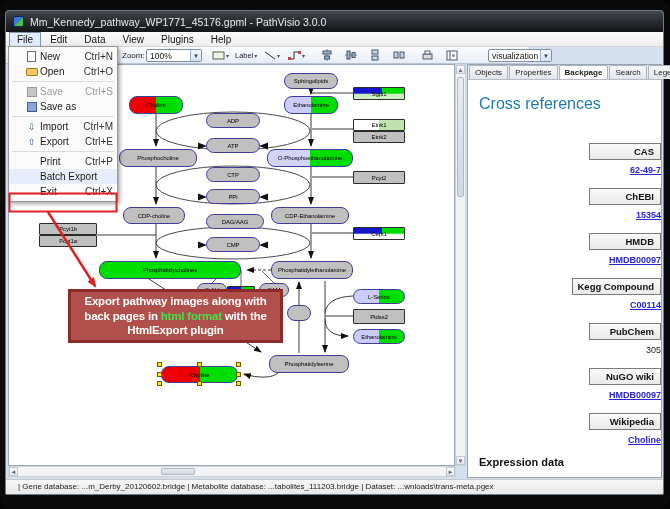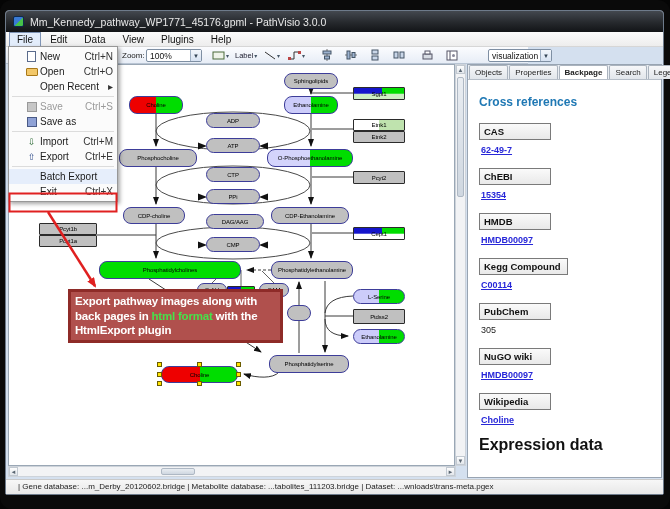--- a/index.html
+++ b/index.html
@@ -30,46 +30,46 @@
   
   .sb{position:absolute;background:#f2f3f5;border:1px solid #cdd3da;color:#5a6672;}
   .sb .sarrow{position:absolute;font-size:6px;line-height:9px;text-align:center;background:linear-gradient(#fdfdfd,#e3e7ec);border:1px solid #c2c9d1;}
   .sb .thumb{position:absolute;background:linear-gradient(#e9edf2,#cfd7e0);border:1px solid #aeb8c4;border-radius:2px;}
   
   #sidepanel{position:absolute;left:467px;top:64px;width:195px;height:414px;background:#fff;border:1px solid #98a4b2;}
   #tabs{position:absolute;left:0;top:0;height:15px;display:flex;font-size:8px;color:#222;background:#e9edf2;width:100%;border-bottom:1px solid #b6bec8;}
   .tab{padding:2px 5px 1px 5px;border:1px solid #aab3be;border-bottom:none;background:linear-gradient(#f6f7f9,#e2e6eb);margin-left:1px;border-radius:2px 2px 0 0;}
   .tab.active{background:#fff;position:relative;top:0;font-weight:bold;}
   #panel-content{position:absolute;left:0;top:16px;width:193px;height:396px;overflow:hidden;padding:14px 0 0 11px;}
-  #xref-heading{color:#1f78b4;font-weight:bold;font-size:12px;margin-bottom:12px;}
-  .xref{margin-bottom:9px;}
+  #xref-heading{color:#1f78b4;font-weight:normal;font-size:16px;margin-bottom:28px;}
+  .xref{margin-bottom:9px;text-align:right;}
   .xref-head{display:inline-block;min-width:72px;border:1px solid #7a7a7a;background:linear-gradient(#fafafa,#e9e9e9);font-weight:bold;font-size:9.5px;color:#111;padding:2px 6px 2px 4px;}
   .xref-value{font-size:9px;font-weight:bold;color:#2727d8;text-decoration:underline;margin:5px 0 11px 2px;}
   .xref-value.plain{color:#222;text-decoration:none;font-weight:normal;}
-  #panel-footer{font-weight:bold;font-size:16px;color:#111;margin-top:3px;}
+  #panel-footer{font-weight:bold;font-size:11px;color:#111;margin-top:3px;}
   
   #statusbar{position:absolute;left:6px;top:479px;width:657px;height:15px;background:linear-gradient(#f7f7f7,#e8e8e8);border-top:1px solid #c9c9c9;font-size:8px;color:#222;line-height:14px;padding-left:12px;white-space:nowrap;overflow:hidden;}
   
   #file-menu{position:absolute;left:8px;top:46px;width:110px;background:#fbfbfb;border:1px solid #979797;box-shadow:2px 2px 4px rgba(0,0,0,.35);z-index:40;padding:2px 0;}
   .fm-row{height:15px;display:flex;align-items:center;font-size:10px;color:#1a1a1a;padding:0 4px 0 14px;}
   .fm-row.disabled{color:#9a9a9a;}
   .fm-row.highlighted{background:#e6eefb;}
   .mi-icon{width:17px;display:flex;align-items:center;justify-content:center;}
   .mi-label{flex:1;}
   .mi-shortcut{color:#333;}
   .fm-row.disabled .mi-shortcut{color:#9a9a9a;}
   .menu-sep{height:1px;background:#dcdcdc;margin:2px 3px;}
   .ic-doc{width:9px;height:11px;background:#fff;border:1px solid #5a6b8c;display:inline-block;}
   .ic-folder{width:12px;height:8px;background:#f3c869;border:1px solid #a87818;border-radius:1px;display:inline-block;}
   .ic-save{width:10px;height:10px;background:#8fa2d6;border:1px solid #4a5a86;display:inline-block;}
   .ic-save.gray{background:#c6c6c6;border-color:#999;}
   .ic-arrow{font-size:9px;color:#2d6a36;}
   .ic-arrow.ic-export{color:#2d4a8a;}
   
-  #callout{position:absolute;left:68px;top:289px;width:215px;height:54px;background:#b0504d;border:3px solid #8e2b28;z-index:30;display:flex;align-items:center;justify-content:center;text-align:left;color:#fff;font-weight:bold;font-size:11.5px;line-height:1.25;letter-spacing:-0.2px;padding:1px 4px;}
+  #callout{position:absolute;left:68px;top:289px;width:215px;height:54px;background:#b0504d;border:3px solid #8e2b28;z-index:30;display:flex;align-items:center;justify-content:center;text-align:center;color:#fff;font-weight:bold;font-size:11.5px;line-height:1.25;letter-spacing:-0.2px;padding:1px 4px;}
   #callout .hl{color:#46e24b;}
   #red-overlay{position:absolute;left:0;top:0;z-index:50;pointer-events:none;}
 </style>
 </head>
 <body>
 
 <div id="page">
   <div id="window"></div>
 
   <div id="titlebar">
@@ -360,25 +360,20 @@
         <span class="mi-label">New</span>
         <span class="mi-shortcut">Ctrl+N</span>
       </div>
       <div class="fm-row">
         <span class="mi-icon">
           <span class="ic-folder"></span>
         </span>
         <span class="mi-label">Open</span>
         <span class="mi-shortcut">Ctrl+O</span>
       </div>
-      <div class="fm-row">
-        <span class="mi-icon"></span>
-        <span class="mi-label">Open Recent</span>
-        <span class="mi-shortcut">▸</span>
-      </div>
       <div class="menu-sep"></div>
       <div class="fm-row disabled">
         <span class="mi-icon">
           <span class="ic-save gray"></span>
         </span>
         <span class="mi-label">Save</span>
         <span class="mi-shortcut">Ctrl+S</span>
       </div>
       <div class="fm-row">
         <span class="mi-icon">
@@ -396,20 +391,25 @@
         <span class="mi-shortcut">Ctrl+M</span>
       </div>
       <div class="fm-row">
         <span class="mi-icon">
           <span class="ic-arrow ic-export">⇧</span>
         </span>
         <span class="mi-label">Export</span>
         <span class="mi-shortcut">Ctrl+E</span>
       </div>
       <div class="menu-sep"></div>
+      <div class="fm-row">
+        <span class="mi-icon"></span>
+        <span class="mi-label">Print</span>
+        <span class="mi-shortcut">Ctrl+P</span>
+      </div>
       <div class="fm-row highlighted">
         <span class="mi-icon"></span>
         <span class="mi-label">Batch Export</span>
         <span class="mi-shortcut"></span>
       </div>
       <div class="fm-row">
         <span class="mi-icon"></span>
         <span class="mi-label">Exit</span>
         <span class="mi-shortcut">Ctrl+X</span>
       </div>

